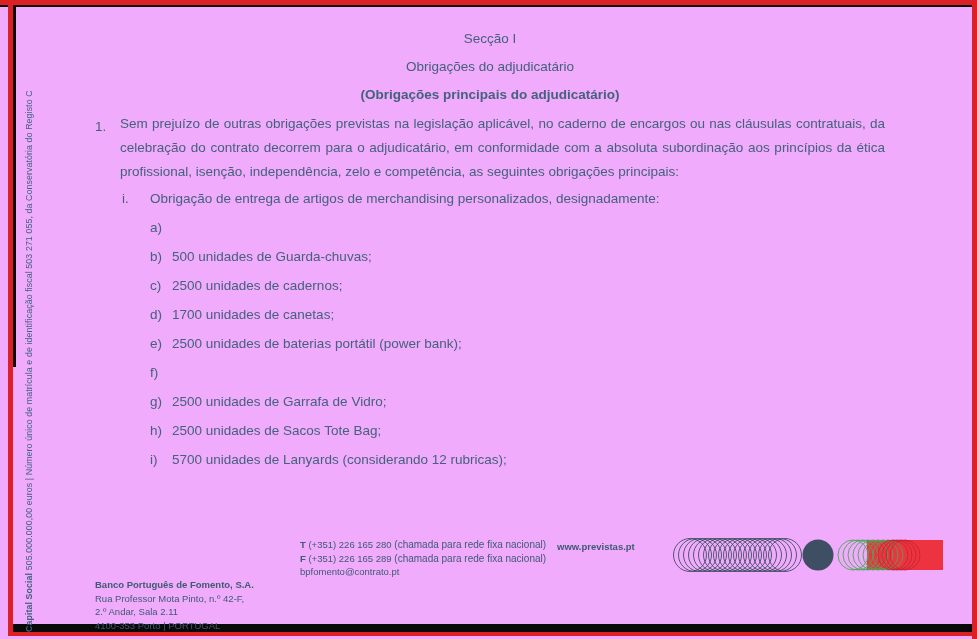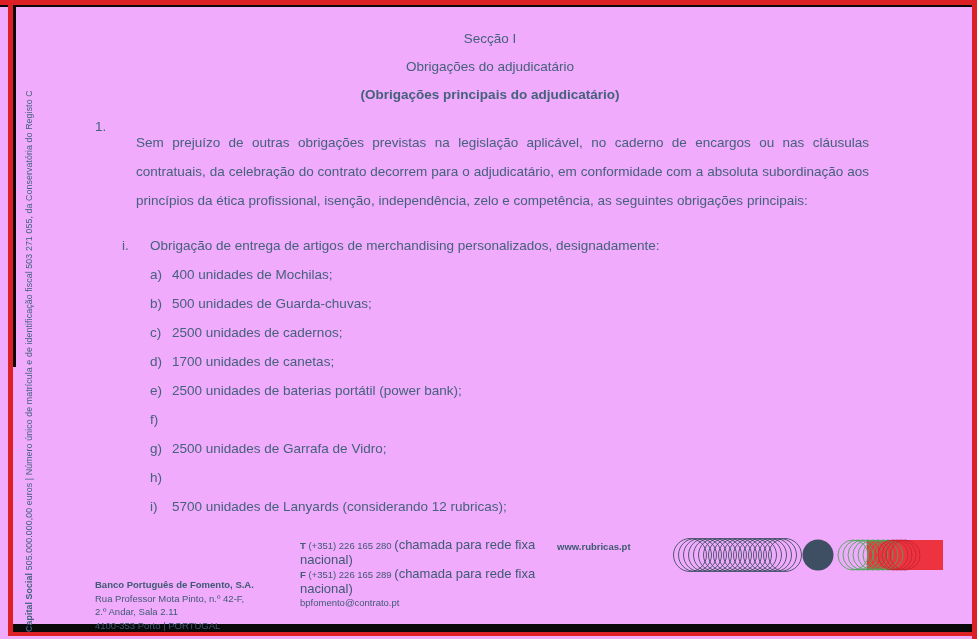--- a/index.html
+++ b/index.html
@@ -25,36 +25,36 @@
   }
   .vertical-text b { font-weight:bold; }
 
   
   .content { position:absolute; left:95px; top:25px; width:790px; font-size:13.5px; }
   .heading { text-align:center; line-height:28px; font-size:13.5px; }
   .heading.bold { font-weight:bold; }
 
   .num-para { display:flex; margin-top:3px; }
   .num-para .marker { width:25px; line-height:29px; flex:0 0 25px; }
-  .num-para .ptext  { width:765px; line-height:29px; text-align:justify; margin:16px; }
+  .num-para .ptext  { width:765px; line-height:24px; text-align:justify; margin:0; }
 
   .roman-row { display:flex; padding-left:27px; line-height:29px; }
   .roman-row .marker { flex:0 0 28px; }
 
   .letter-row { display:flex; padding-left:55px; line-height:29px; height:29px; }
   .letter-row .marker { flex:0 0 22px; }
 
   
   .footer-col { position:absolute; font-size:9.5px; line-height:13.5px; color:#3f5a73; }
   .fc1 { left:95px;  top:538px; width:200px;margin-top:40px; }
   .fc2 { left:300px; top:538px; width:260px; }
   .fc3 { left:557px; top:540px; width:110px; font-weight:bold; }
   .fc1 .company { font-weight:bold; }
   .fc2 .lbl { font-weight:bold; }
-  .fc2 .note { font-size:13px; }
+  .fc2 .note { font-size:10px; }
   .logo { position:absolute; left:666px; top:536px; }
 </style>
 </head>
 <body>
 
 <div class="page">
 
   <div class="b top-red"></div>
   <div class="b top-black"></div>
   <div class="b right-red"></div>
@@ -78,21 +78,20 @@
       <p class="ptext">Sem prejuízo de outras obrigações previstas na legislação aplicável, no caderno de encargos ou nas cláusulas contratuais, da celebração do contrato decorrem para o adjudicatário, em conformidade com a absoluta subordinação aos princípios da ética profissional, isenção, independência, zelo e competência, as seguintes obrigações principais:</p>
     </div>
 
     <div class="roman-row">
       <span class="marker">i.</span>
       <span>Obrigação de entrega de artigos de merchandising personalizados, designadamente:</span>
     </div>
 
     <div class="letter-row">
       <span class="marker">a)</span>
-      <span>400 unidades de Mochilas;</span>
     </div>
     <div class="letter-row">
       <span class="marker">b)</span>
       <span>500 unidades de Guarda-chuvas;</span>
     </div>
     <div class="letter-row">
       <span class="marker">c)</span>
       <span>2500 unidades de cadernos;</span>
     </div>
     <div class="letter-row">
@@ -105,20 +104,21 @@
     </div>
     <div class="letter-row">
       <span class="marker">f)</span>
     </div>
     <div class="letter-row">
       <span class="marker">g)</span>
       <span>2500 unidades de Garrafa de Vidro;</span>
     </div>
     <div class="letter-row">
       <span class="marker">h)</span>
+      <span>2500 unidades de Sacos Tote Bag;</span>
     </div>
     <div class="letter-row">
       <span class="marker">i)</span>
       <span>5700 unidades de Lanyards (considerando 12 rubricas);</span>
     </div>
   </div>
 
   <div class="footer-col fc1">
     <div class="company">Banco Português de Fomento, S.A.</div>
     <div>Rua Professor Mota Pinto, n.º 42-F,</div>
@@ -133,21 +133,21 @@
       <span class="note">(chamada para rede fixa nacional)</span>
     </div>
     <div>
       <span class="lbl">F</span>
       <span>(+351) 226 165 289</span>
       <span class="note">(chamada para rede fixa nacional)</span>
     </div>
     <div>bpfomento@contrato.pt</div>
   </div>
 
-  <div class="footer-col fc3">www.rubricas.pt</div>
+  <div class="footer-col fc3">www.previstas.pt</div>
 
   <svg class="logo" width="290" height="40" viewBox="0 0 290 40">
       <circle cx="24" cy="19" r="16.5" fill="none" stroke="#3e4f63" stroke-width="0.9"></circle>
       <circle cx="29" cy="19" r="16.5" fill="none" stroke="#3e4f63" stroke-width="0.9"></circle>
       <circle cx="34" cy="19" r="16.5" fill="none" stroke="#3e4f63" stroke-width="0.9"></circle>
       <circle cx="39" cy="19" r="16.5" fill="none" stroke="#3e4f63" stroke-width="0.9"></circle>
       <circle cx="44" cy="19" r="16.5" fill="none" stroke="#3e4f63" stroke-width="0.9"></circle>
       <circle cx="49" cy="19" r="16.5" fill="none" stroke="#3e4f63" stroke-width="0.9"></circle>
       <circle cx="54" cy="19" r="16.5" fill="none" stroke="#3e4f63" stroke-width="0.9"></circle>
       <circle cx="59" cy="19" r="16.5" fill="none" stroke="#3e4f63" stroke-width="0.9"></circle>

